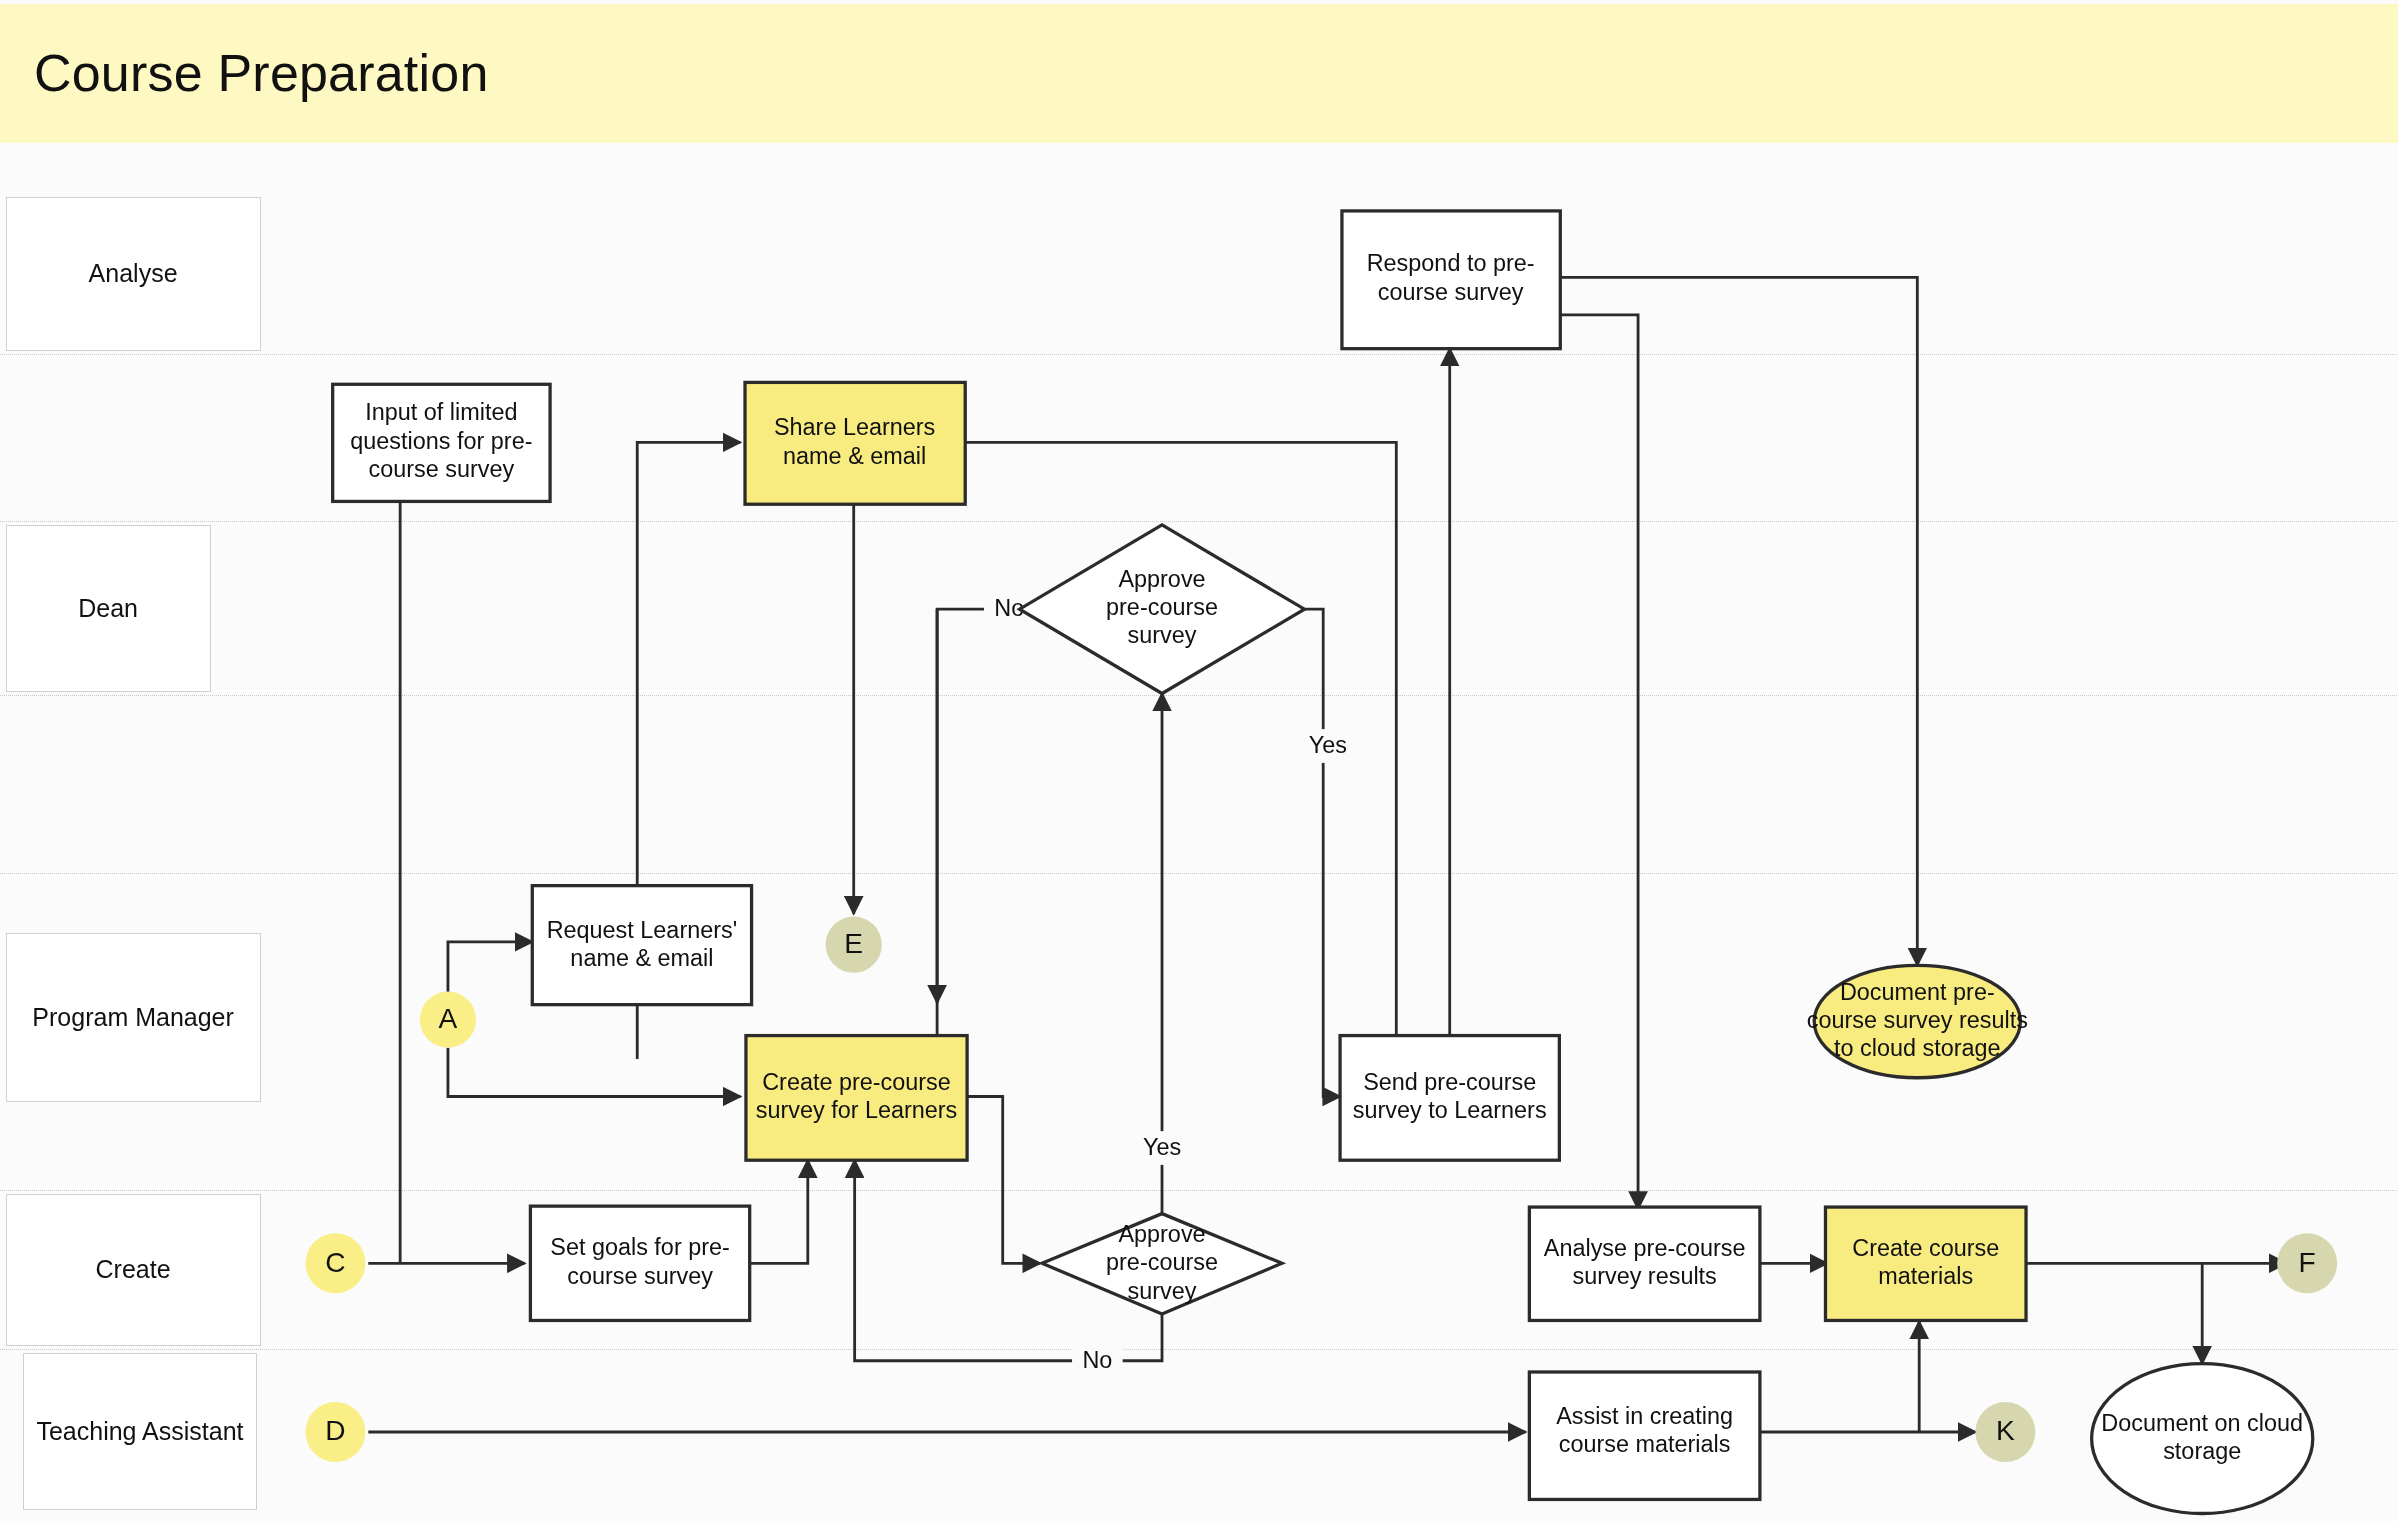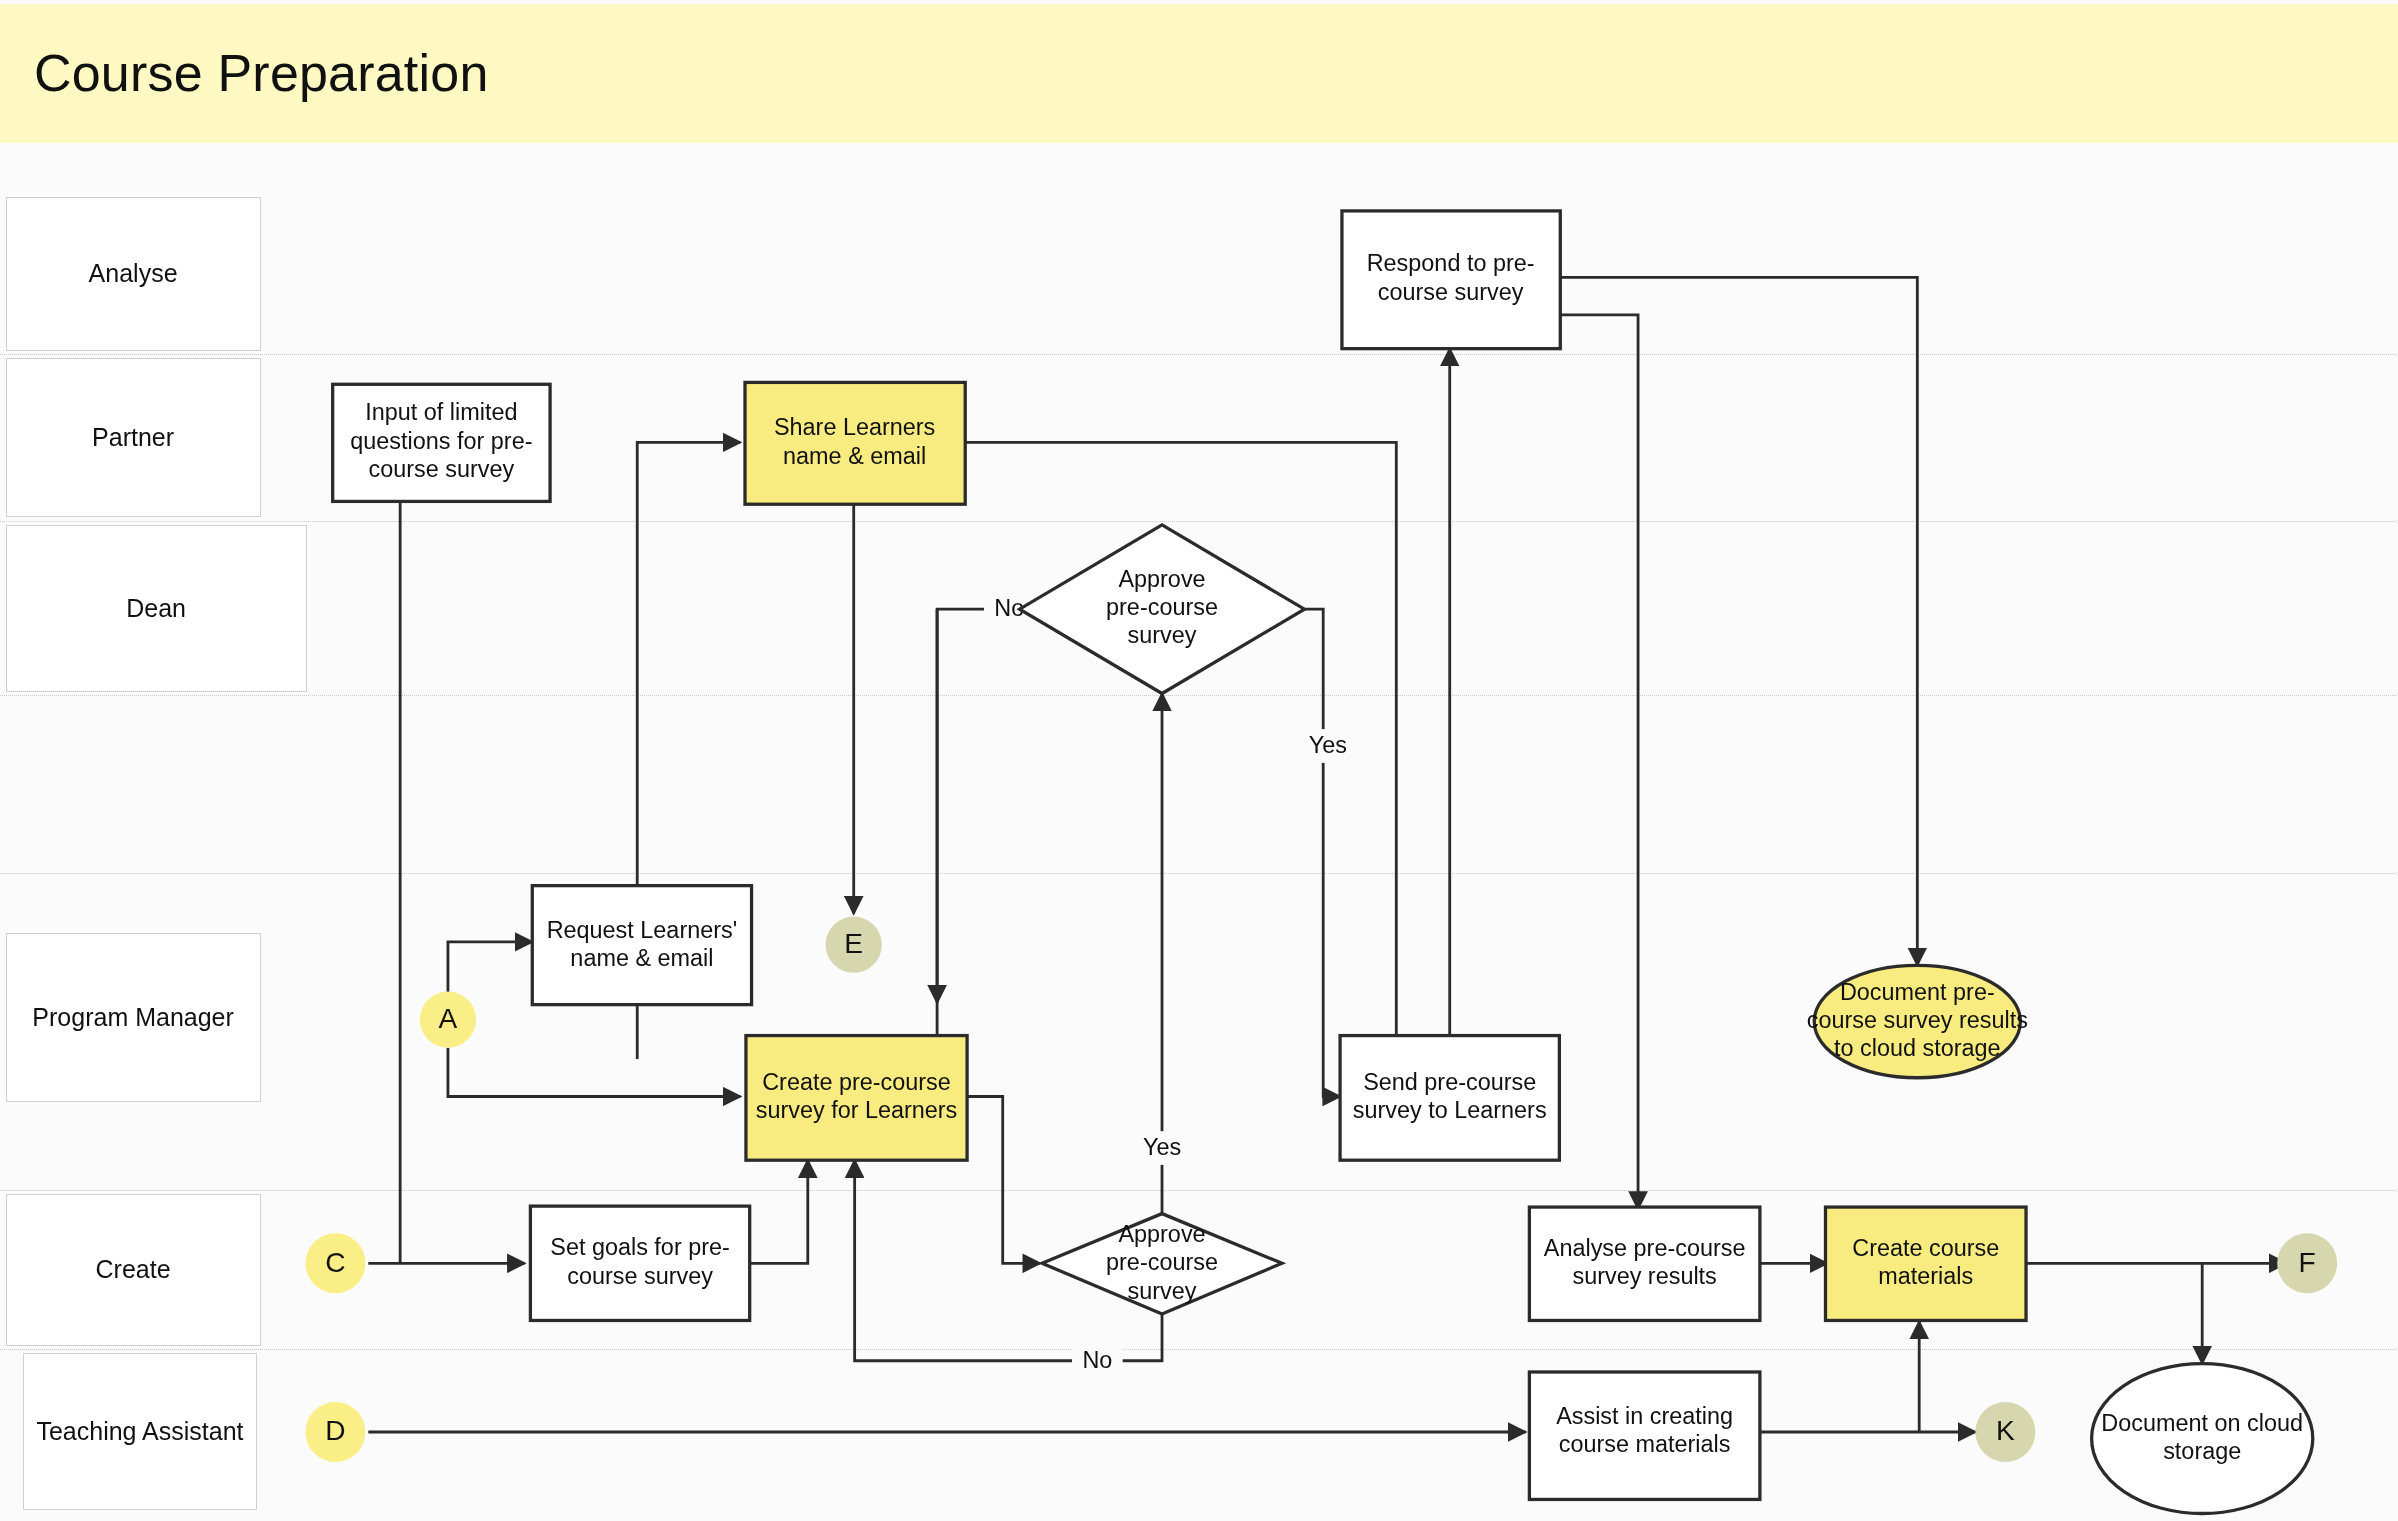--- a/index.html
+++ b/index.html
@@ -36,24 +36,21 @@
   <div class="lane-divider" style="top:354px"></div>
   <div class="lane-divider" style="top:521px"></div>
   <div class="lane-divider" style="top:695px"></div>
   <div class="lane-divider" style="top:873px"></div>
   <div class="lane-divider" style="top:1190px"></div>
   <div class="lane-divider" style="top:1349px"></div>
 
   <div class="lane-label" style="left:5.6px;top:197px;width:255px;height:154px">
     <span>Analyse</span>
   </div>
-  <div class="lane-label" style="left:5.6px;top:358px;width:255px;height:159px">
-    <span>Partner</span>
-  </div>
-  <div class="lane-label" style="left:5.6px;top:525px;width:301px;height:167px">
+  <div class="lane-label" style="left:5.6px;top:525px;width:205px;height:167px">
     <span>Dean</span>
   </div>
   <div class="lane-label" style="left:5.6px;top:933px;width:255px;height:169px">
     <span>Program Manager</span>
   </div>
   <div class="lane-label" style="left:5.6px;top:1194px;width:255px;height:152px">
     <span>Create</span>
   </div>
   <div class="lane-label" style="left:23px;top:1353px;width:234px;height:157px">
     <span>Teaching Assistant</span>

